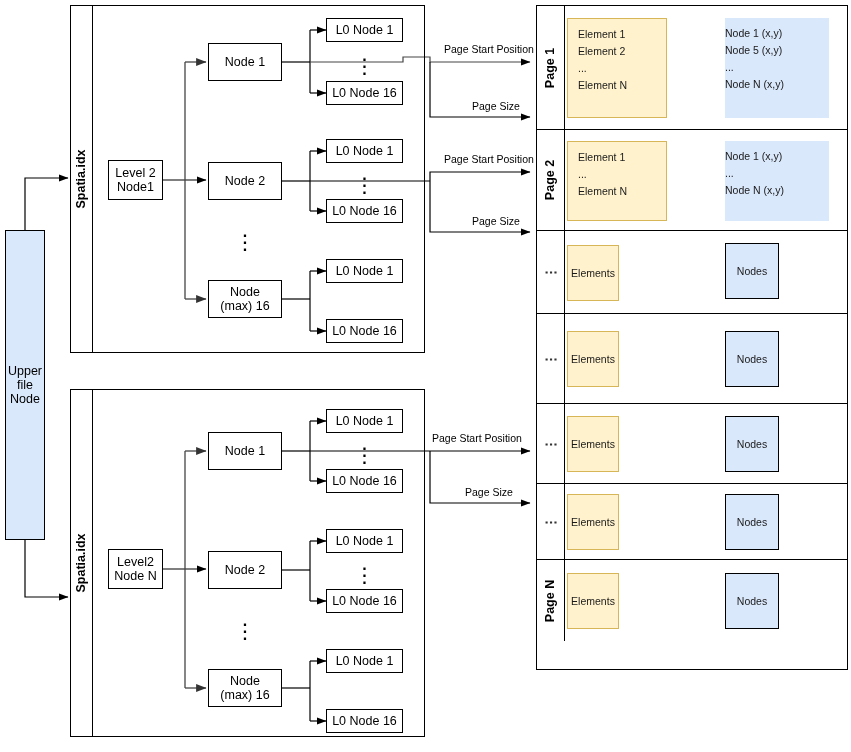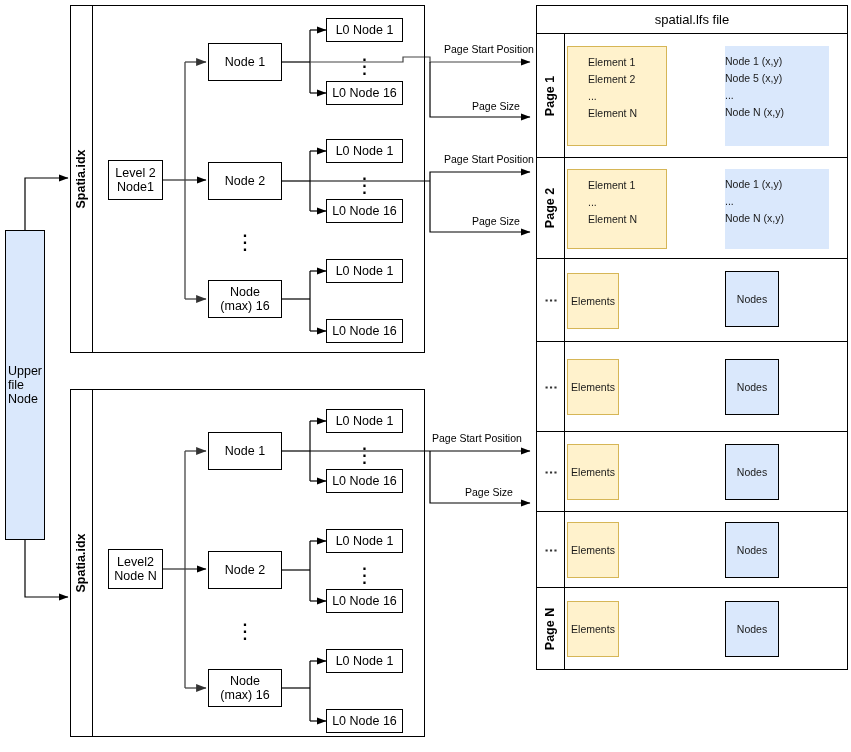--- a/index.html
+++ b/index.html
@@ -61,21 +61,21 @@
     background: transparent;
   }
 
   
   .bluebox {
     border: 1px solid #000000;
     background: #dae8fc;
     display: flex;
     align-items: center;
     justify-content: center;
-    text-align: left;
+    text-align: center;
     font-size: 12.5px;
     line-height: 14px;
     color: #000000;
   }
 
   
   .filetable {
     border: 1.5px solid #000000;
     background: #ffffff;
   }
@@ -102,21 +102,21 @@
     box-sizing: border-box;
   }
 
   
   .elemblock {
     background: #fff2cc;
     border: 1px solid #d6b656;
     box-sizing: border-box;
     font-size: 10.5px;
     color: #1a1a1a;
-    padding: 7px 0 0 20px;
+    padding: 7px 0 0 10px;
   }
   .elemblock .ln { line-height: 17px; white-space: nowrap; }
   .nodeblock-plain {
     background: #dae8fc;
     border: none;
     box-sizing: border-box;
     font-size: 10.5px;
     color: #1a1a1a;
     padding: 7px 0 0 0;
   }
@@ -373,23 +373,20 @@
   <div class="conlabel" style="left:472px; top:100px;">Page Size</div>
 
   <div class="conlabel" style="left:444px; top:153px;">Page Start Position</div>
   <div class="conlabel" style="left:472px; top:215px;">Page Size</div>
 
   <div class="conlabel" style="left:432px; top:432px;">Page Start Position</div>
   <div class="conlabel" style="left:465px; top:486px;">Page Size</div>
 
   <div class="abs filetable" style="left:536px; top:5px; width:312px; height:665px;">
 
-    <div class="ft-header" style="height:28px;">
-      <span>spatial.lfs file</span>
-    </div>
 
     <div class="ft-row" style="height:124px;">
       <div class="ft-rowlabel vlabel">
         <span>Page 1</span>
       </div>
       <div class="abs elemblock" style="left:30px; top:12px; width:100px; height:100px;">
         <div class="ln">Element 1</div>
         <div class="ln">Element 2</div>
         <div class="ln">...</div>
         <div class="ln">Element N</div>

